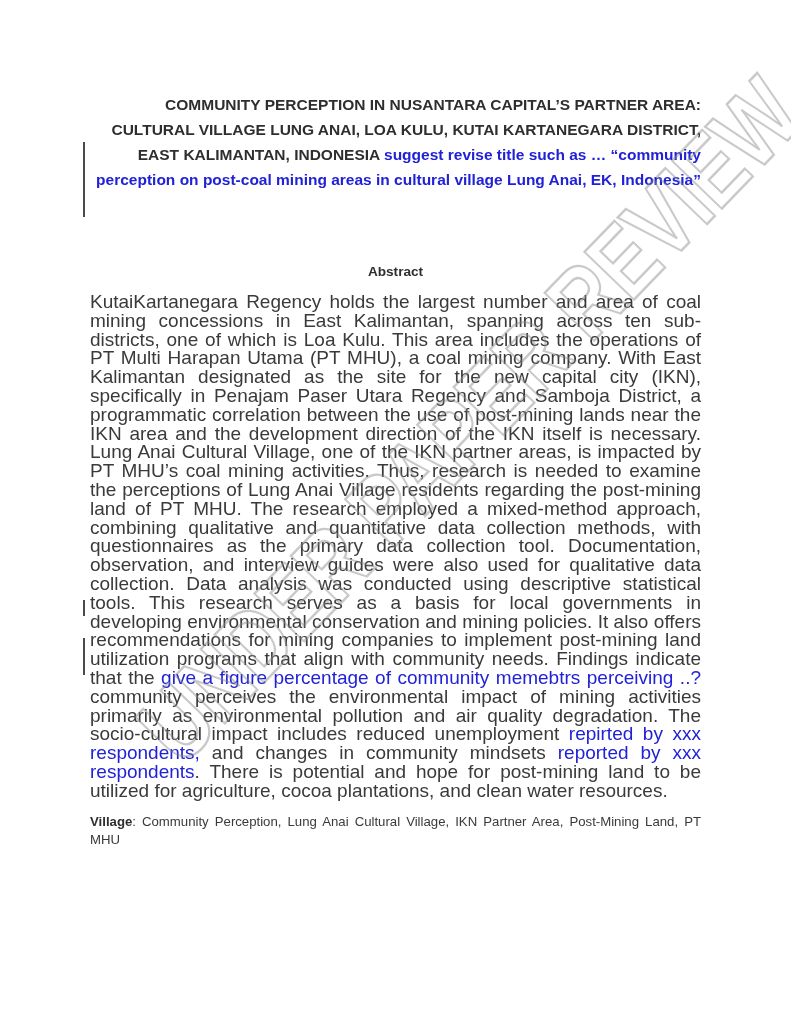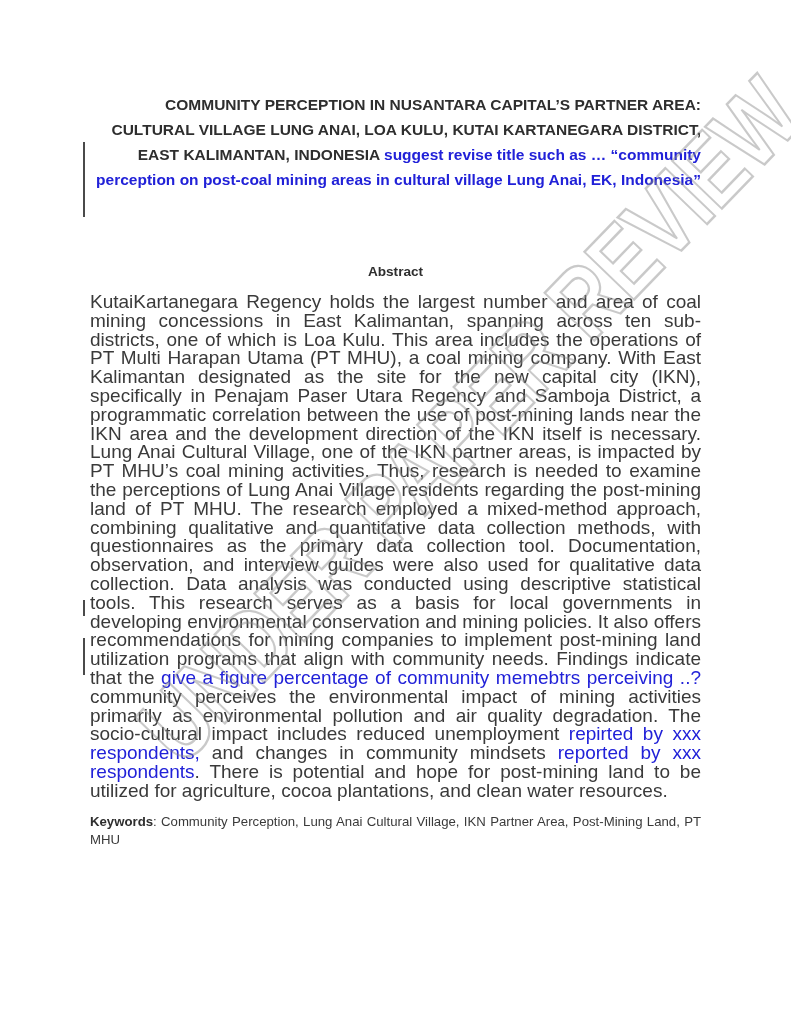--- a/index.html
+++ b/index.html
@@ -91,16 +91,16 @@
   <div class="change-bar bar-body-2"></div>
 
   <div class="content">
 
     <div class="doc-title"><span>COMMUNITY PERCEPTION IN NUSANTARA CAPITAL’S PARTNER AREA: CULTURAL VILLAGE LUNG ANAI, LOA KULU, KUTAI KARTANEGARA DISTRICT, EAST KALIMANTAN, INDONESIA</span><span class="ins"> suggest revise title such as … “community perception on post-coal mining areas in cultural village Lung Anai, EK, Indonesia”</span></div>
 
     <div class="abstract-heading">Abstract</div>
 
     <div class="body-par"><span>KutaiKartanegara Regency holds the largest number and area of coal mining concessions in East Kalimantan, spanning across ten sub-districts, one of which is Loa Kulu. This area includes the operations of PT Multi Harapan Utama (PT MHU), a coal mining company. With East Kalimantan designated as the site for the new capital city (IKN), specifically in Penajam Paser Utara Regency and Samboja District, a programmatic correlation between the use of post-mining lands near the IKN area and the development direction of the IKN itself is necessary. Lung Anai Cultural Village, one of the IKN partner areas, is impacted by PT MHU’s coal mining activities. Thus, research is needed to examine the perceptions of Lung Anai Village residents regarding the post-mining land of PT MHU. The research employed a mixed-method approach, combining qualitative and quantitative data collection methods, with questionnaires as the primary data collection tool. Documentation, observation, and interview guides were also used for qualitative data collection. Data analysis was conducted using descriptive statistical tools. This research serves as a basis for local governments in developing environmental conservation and mining policies. It also offers recommendations for mining companies to implement post-mining land utilization programs that align with community needs. Findings indicate that the </span><span class="ins">give a figure percentage of community memebtrs perceiving ..?</span><span>community perceives the environmental impact of mining activities primarily as environmental pollution and air quality degradation. The socio-cultural impact includes reduced unemployment </span><span class="ins">repirted by xxx respondents,</span><span> and changes in community mindsets</span><span class="ins"> reported by xxx respondents</span><span>. There is potential and hope for post-mining land to be utilized for agriculture, cocoa plantations, and clean water resources.</span></div>
 
-    <div class="keywords"><span class="kw-label">Keywords</span><span>: Community Perception, Lung Anai Cultural Village, IKN Partner Area, Post-Mining Land, PT MHU</span></div>
+    <div class="keywords"><span class="kw-label">Village</span><span>: Community Perception, Lung Anai Cultural Village, IKN Partner Area, Post-Mining Land, PT MHU</span></div>
 
   </div>
 </div>
 
 </body></html>

